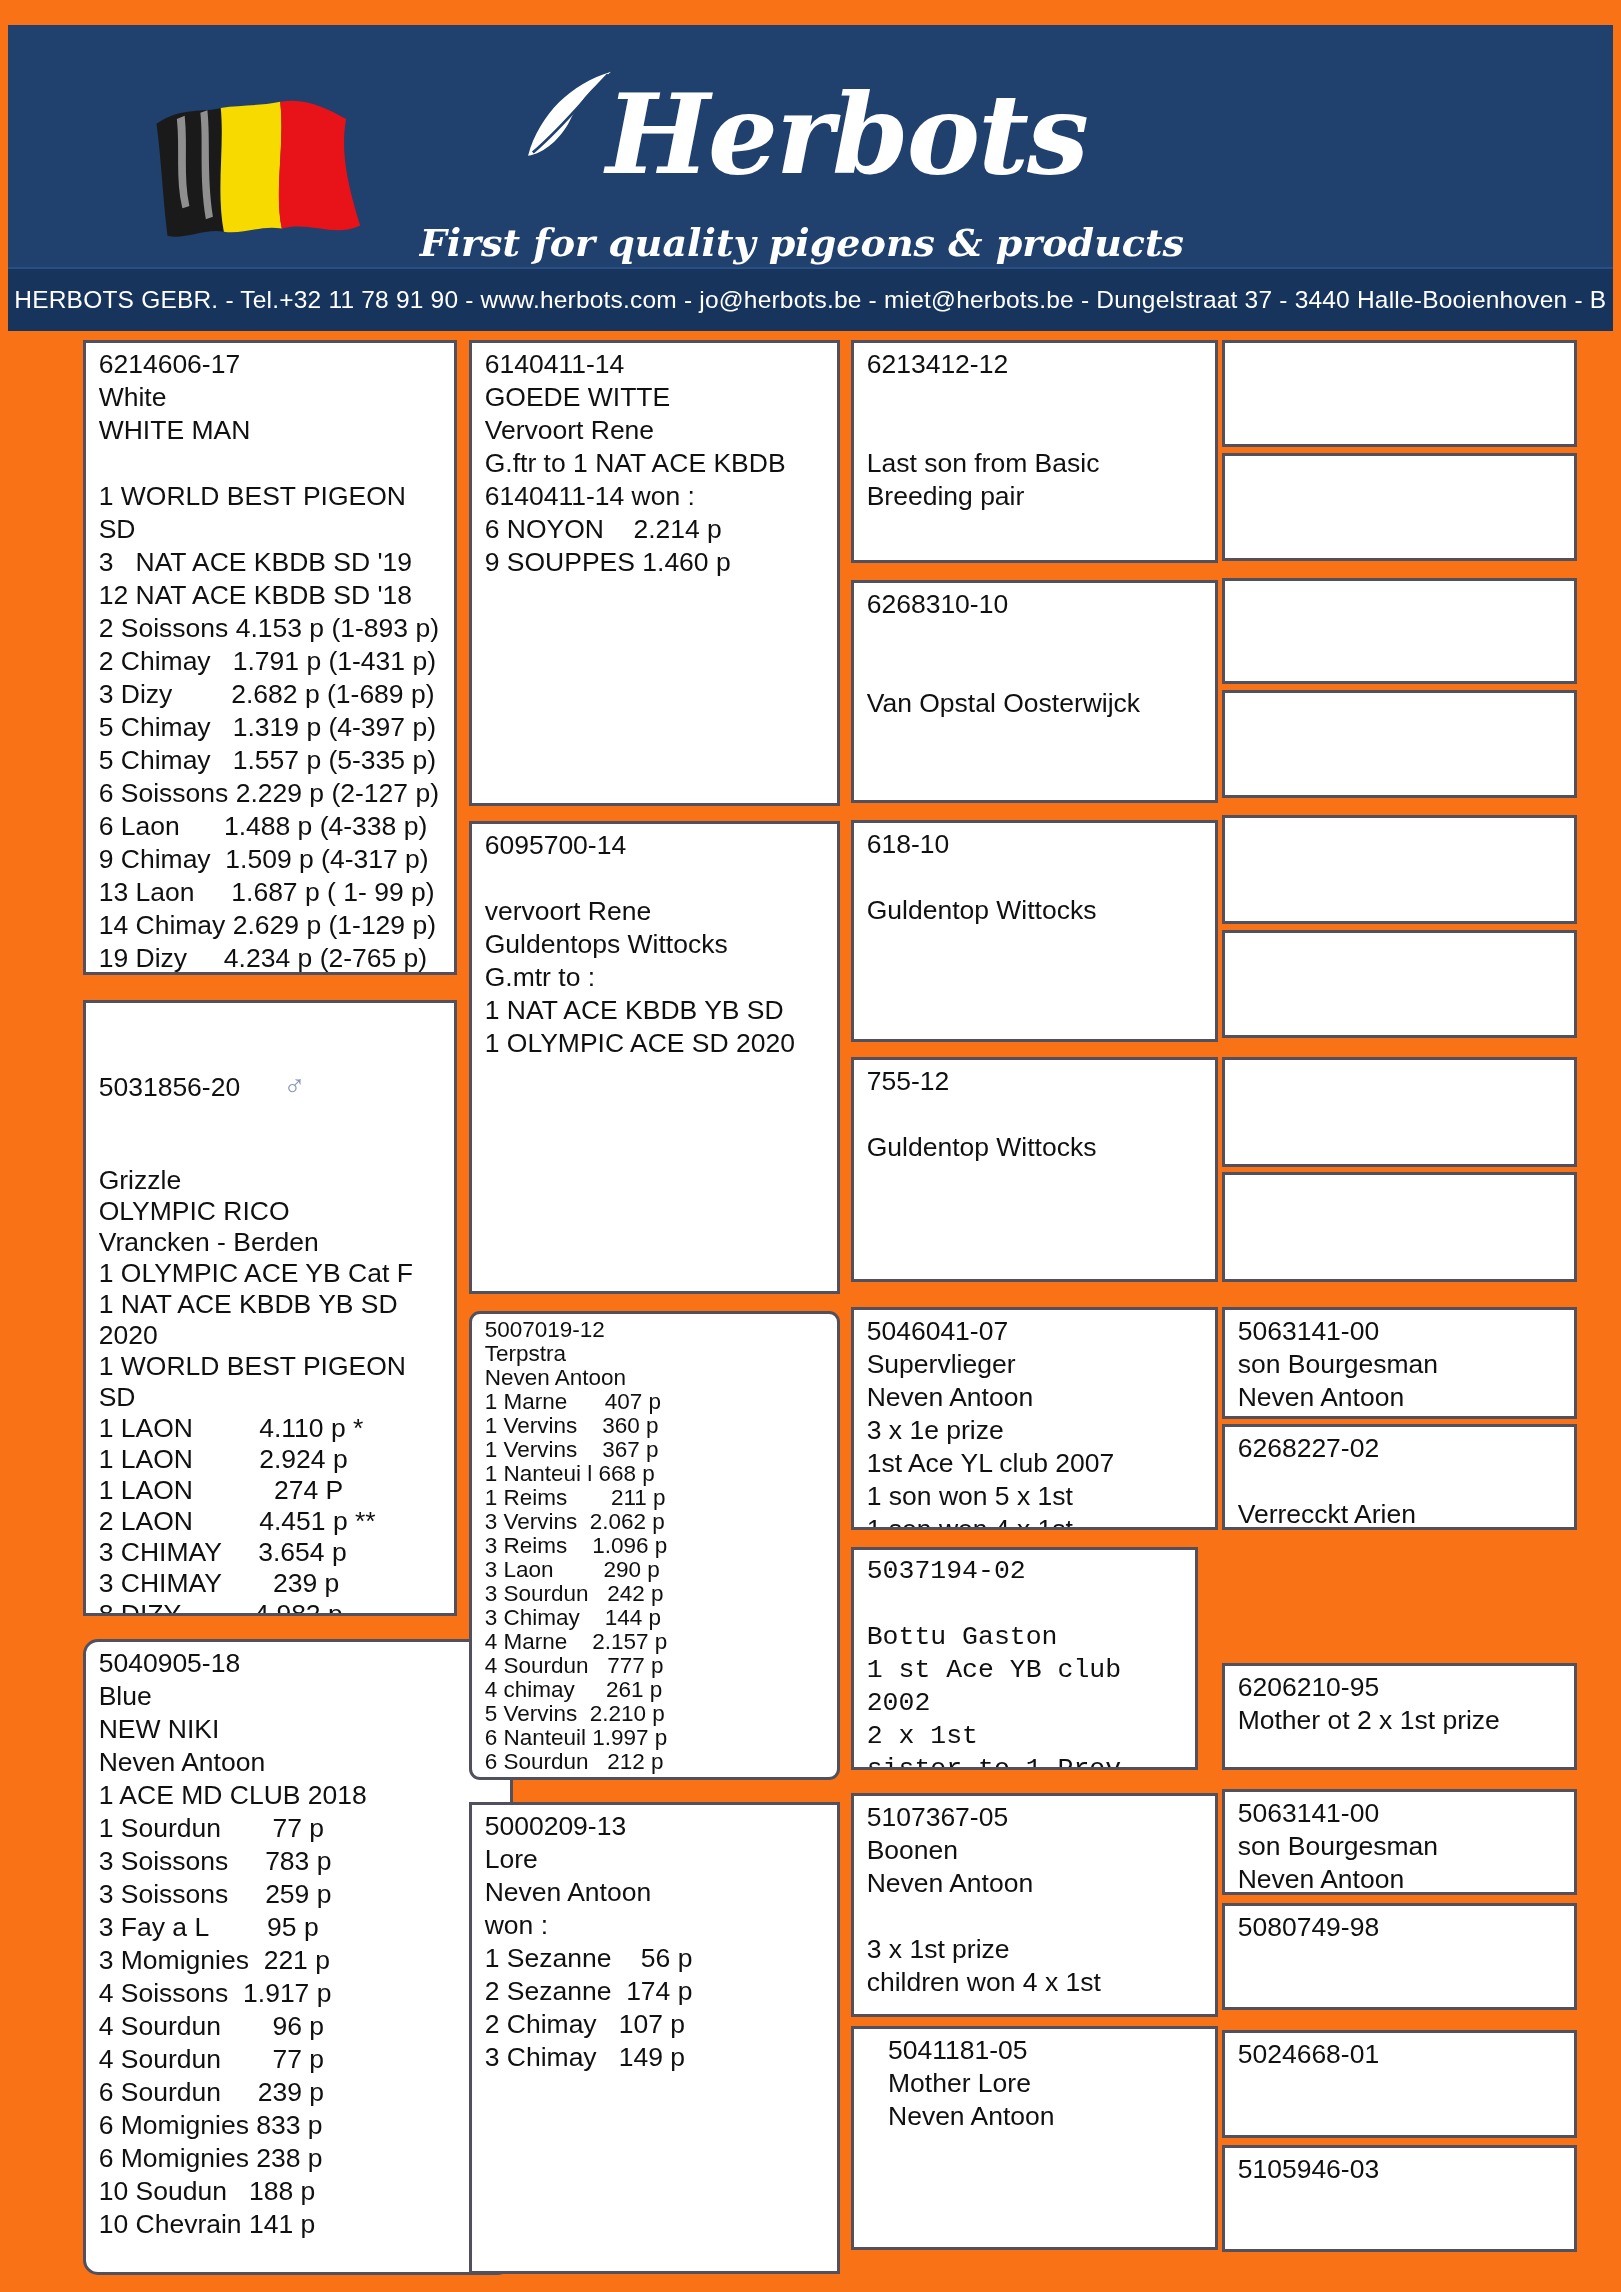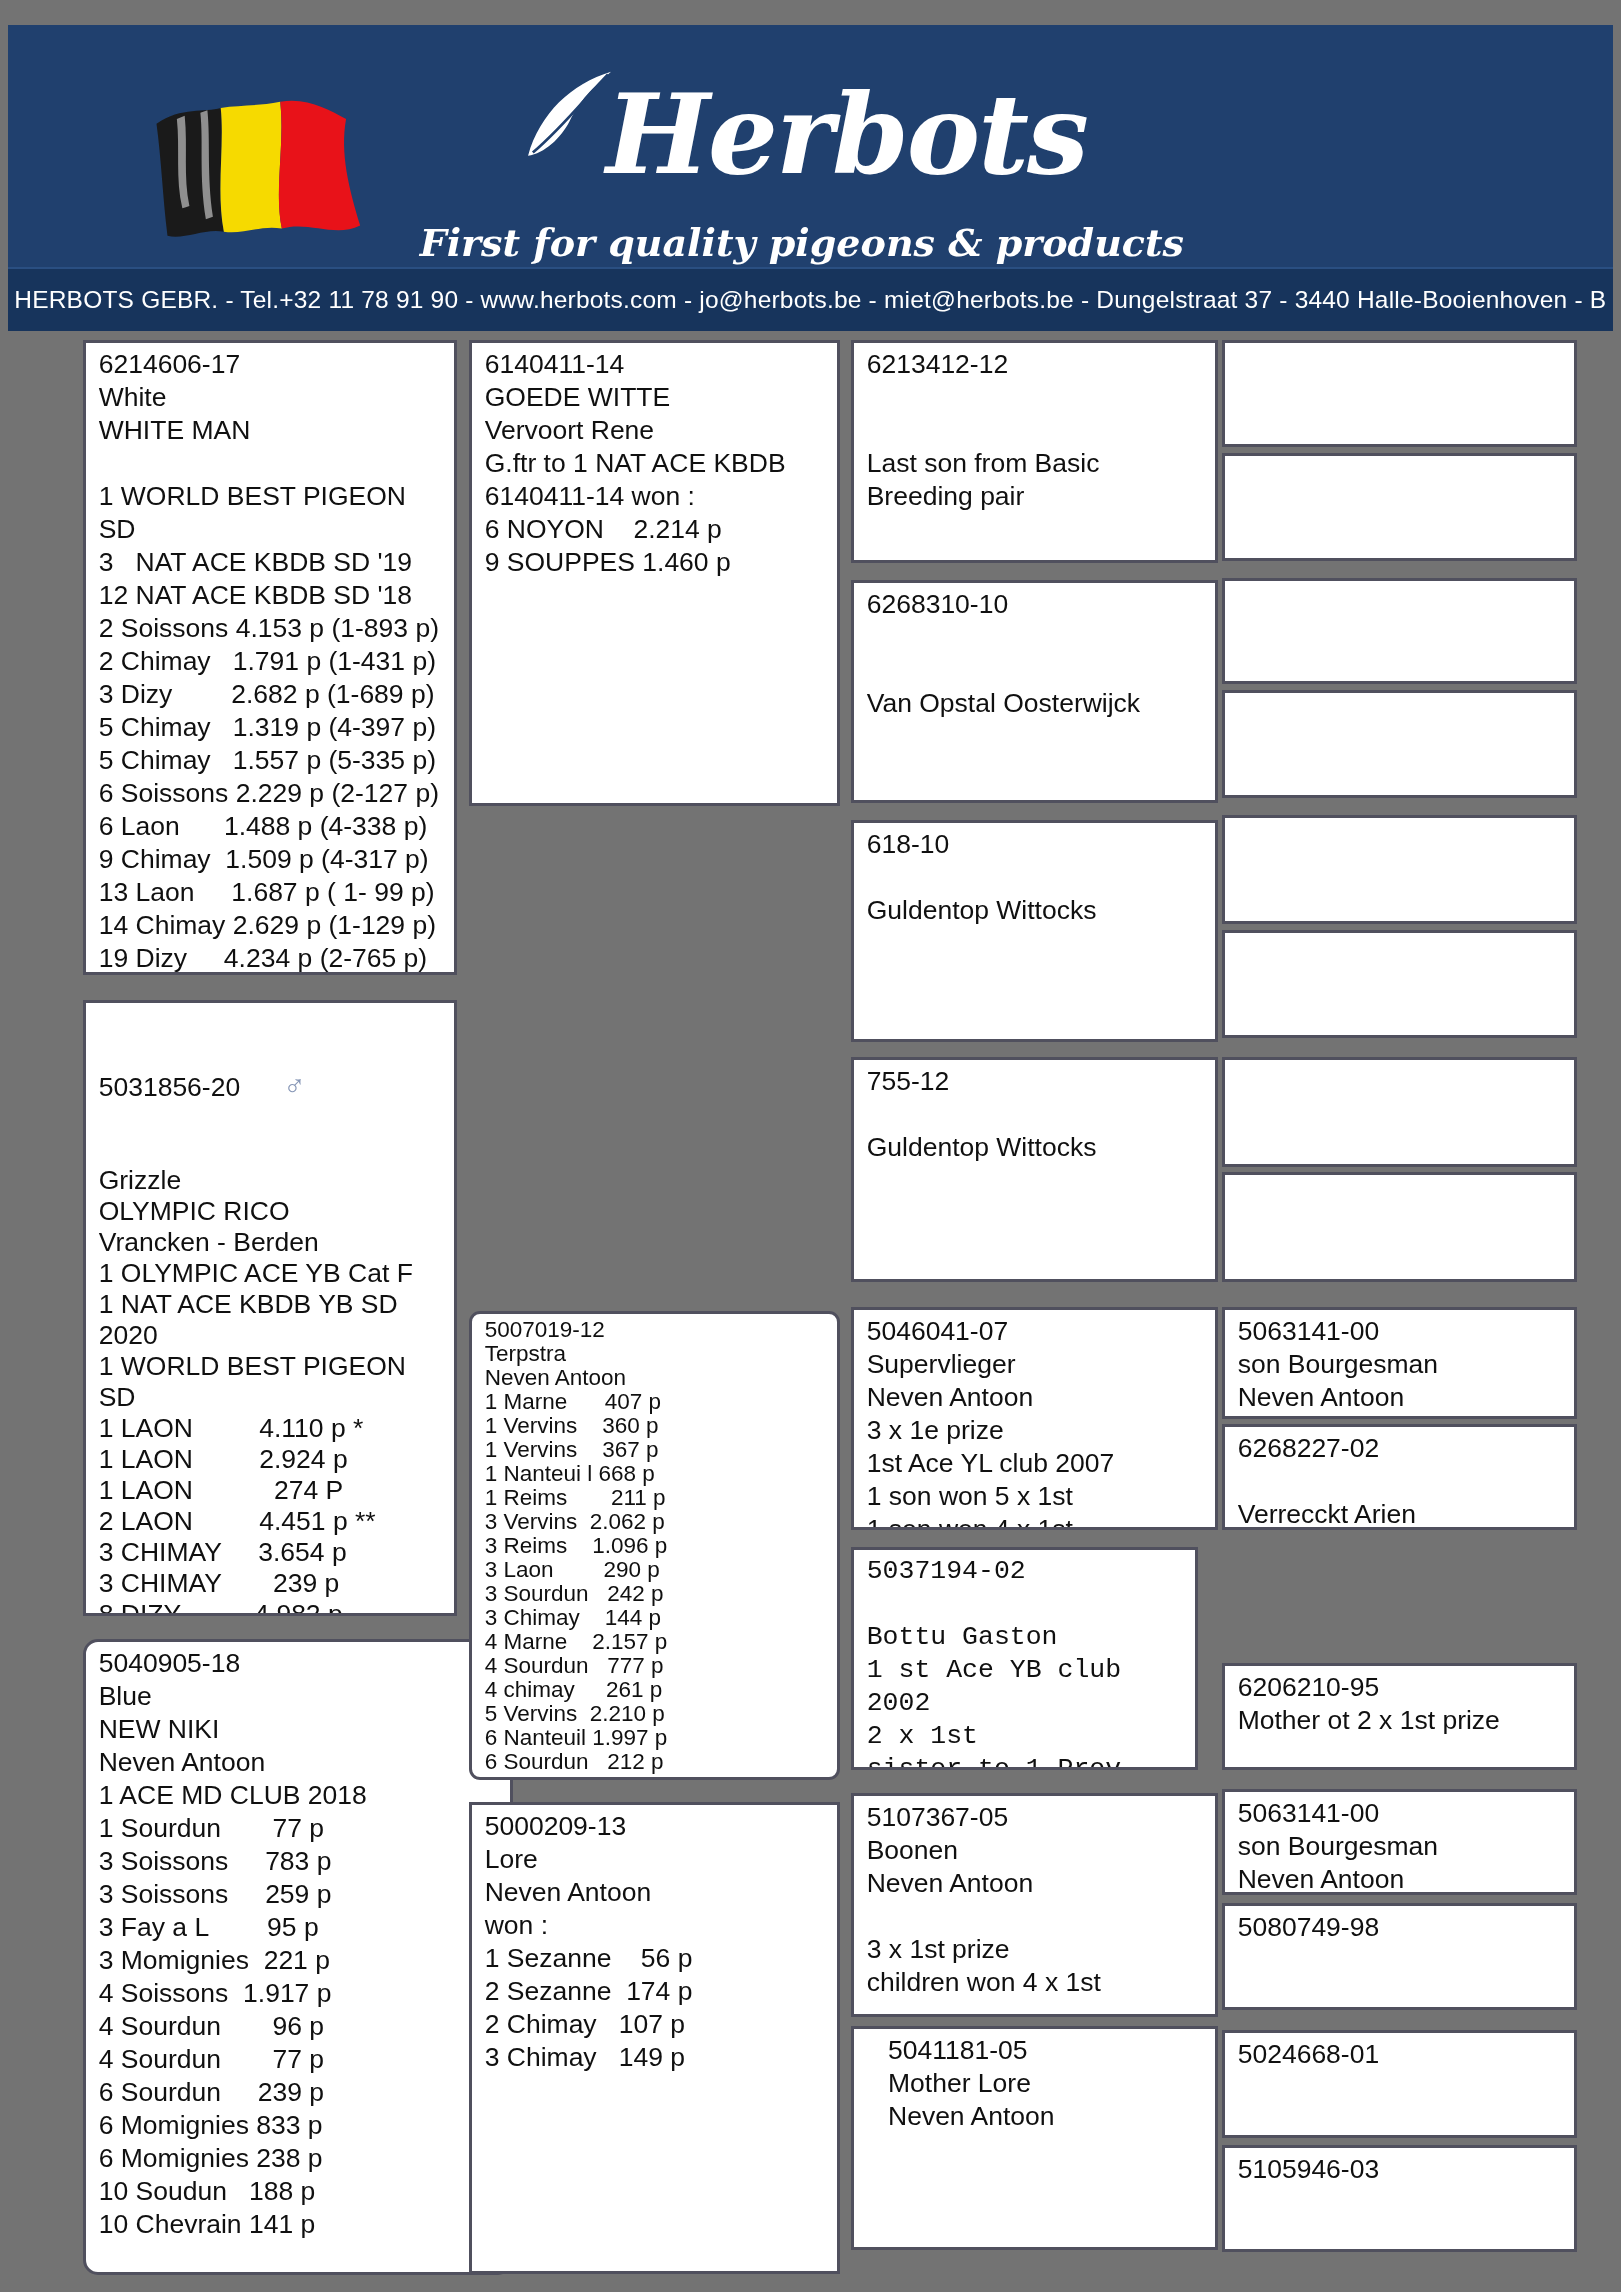--- a/index.html
+++ b/index.html
@@ -1,18 +1,18 @@
 <!DOCTYPE html>
 <html><head>
 <meta charset="utf-8">
 <title>Herbots</title>
 <style>
   html,body { margin:0; padding:0; background:#ffffff; }
   #page {
-    position:relative; width:1621px; height:2293px; background:#737373;
+    position:relative; width:1621px; height:2293px; background:#f97316;
     font-family:"Liberation Sans", sans-serif; color:#101010; overflow:hidden;
   }
 
   
   #band {
     position:absolute; left:7.8px; top:24.5px; width:1605px; height:242px;
     background:#20406e;
   }
   #strip {
     position:absolute; left:7.8px; top:267px; width:1605px; height:62px;
@@ -148,20 +148,27 @@
 10 Chevrain 141 p</div>
 
   <div class="box" style="left:469px; top:340px; width:371px; height:466px;">6140411-14
 GOEDE WITTE
 Vervoort Rene
 G.ftr to 1 NAT ACE KBDB
 6140411-14 won :
 6 NOYON    2.214 p
 9 SOUPPES 1.460 p</div>
 
+  <div class="box" style="left:469px; top:821px; width:371px; height:473px;">6095700-14
+
+vervoort Rene
+Guldentops Wittocks
+G.mtr to :
+1 NAT ACE KBDB YB SD
+1 OLYMPIC ACE SD 2020</div>
 
   <div class="box small" style="left:469px; top:1311px; width:371px; height:469px;">5007019-12
 Terpstra
 Neven Antoon
 1 Marne      407 p
 1 Vervins    360 p
 1 Vervins    367 p
 1 Nanteui l 668 p
 1 Reims       211 p
 3 Vervins  2.062 p

